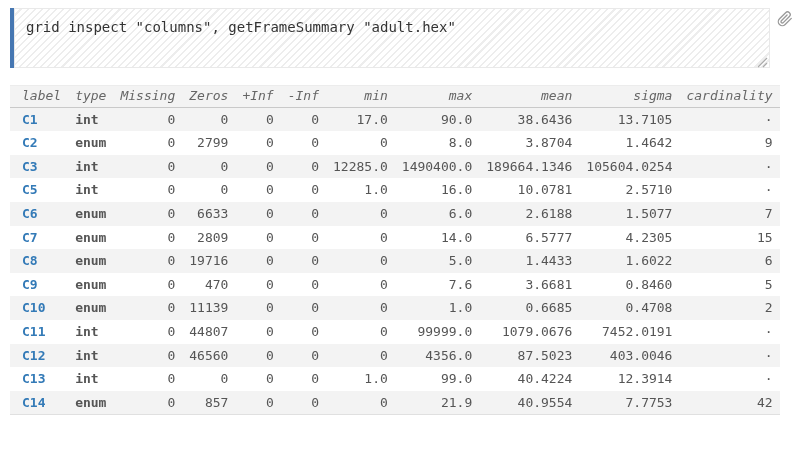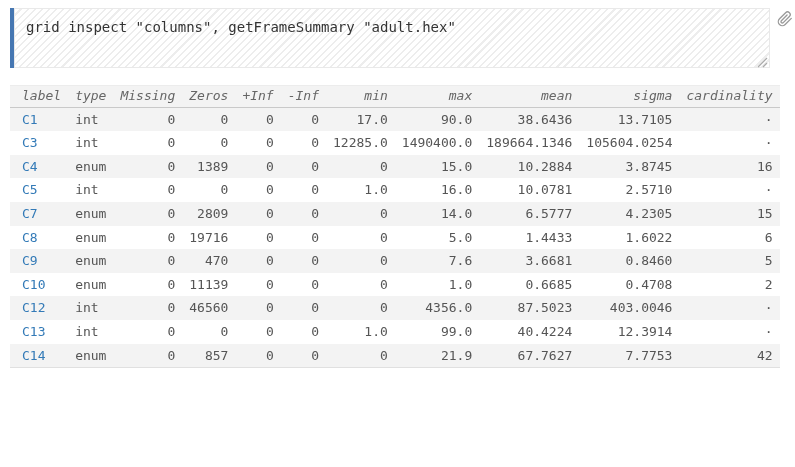--- a/index.html
+++ b/index.html
@@ -38,21 +38,21 @@
     border-bottom:1px solid #e0e0e0;
   }
   table.summary th {
     font-style:italic; font-weight:normal; color:#666;
     background:#f3f3f3; border-bottom:1px solid #c9c9c9;
     padding:2px 7px 3px 7px; white-space:nowrap;
   }
   table.summary td { padding:4px 7px; white-space:nowrap; }
   table.summary tbody tr:nth-child(odd) td { background:#f3f3f3; }
   table.summary th:first-child, table.summary td:first-child { padding-left:12px; }
-  .al { text-align:left; }
+  .al { text-align:left;font-weight:bold; }
   .ar { text-align:right; }
   a.col-link { color:#337ab7; text-decoration:none; }
 </style>
 </head>
 <body>
 
 <div class="page">
 
   <div class="cell-row">
     <div class="cell-bar"></div>
@@ -95,59 +95,72 @@
           <td class="ar">0</td>
           <td class="ar">0</td>
           <td class="ar">0</td>
           <td class="ar">17.0</td>
           <td class="ar">90.0</td>
           <td class="ar">38.6436</td>
           <td class="ar">13.7105</td>
           <td class="ar">·</td>
         </tr>
         <tr>
+          <td class="al"><a href="#" class="col-link">C2</a></td>
+          <td class="al">enum</td>
+          <td class="ar">0</td>
+          <td class="ar">2799</td>
+          <td class="ar">0</td>
+          <td class="ar">0</td>
+          <td class="ar">0</td>
+          <td class="ar">8.0</td>
+          <td class="ar">3.8704</td>
+          <td class="ar">1.4642</td>
+          <td class="ar">9</td>
+        </tr>
+        <tr>
           <td class="al"><a href="#" class="col-link">C3</a></td>
           <td class="al">int</td>
           <td class="ar">0</td>
           <td class="ar">0</td>
           <td class="ar">0</td>
           <td class="ar">0</td>
           <td class="ar">12285.0</td>
           <td class="ar">1490400.0</td>
           <td class="ar">189664.1346</td>
           <td class="ar">105604.0254</td>
           <td class="ar">·</td>
         </tr>
         <tr>
-          <td class="al"><a href="#" class="col-link">C4</a></td>
-          <td class="al">enum</td>
-          <td class="ar">0</td>
-          <td class="ar">1389</td>
-          <td class="ar">0</td>
-          <td class="ar">0</td>
-          <td class="ar">0</td>
-          <td class="ar">15.0</td>
-          <td class="ar">10.2884</td>
-          <td class="ar">3.8745</td>
-          <td class="ar">16</td>
-        </tr>
-        <tr>
           <td class="al"><a href="#" class="col-link">C5</a></td>
           <td class="al">int</td>
           <td class="ar">0</td>
           <td class="ar">0</td>
           <td class="ar">0</td>
           <td class="ar">0</td>
           <td class="ar">1.0</td>
           <td class="ar">16.0</td>
           <td class="ar">10.0781</td>
           <td class="ar">2.5710</td>
           <td class="ar">·</td>
         </tr>
         <tr>
+          <td class="al"><a href="#" class="col-link">C6</a></td>
+          <td class="al">enum</td>
+          <td class="ar">0</td>
+          <td class="ar">6633</td>
+          <td class="ar">0</td>
+          <td class="ar">0</td>
+          <td class="ar">0</td>
+          <td class="ar">6.0</td>
+          <td class="ar">2.6188</td>
+          <td class="ar">1.5077</td>
+          <td class="ar">7</td>
+        </tr>
+        <tr>
           <td class="al"><a href="#" class="col-link">C7</a></td>
           <td class="al">enum</td>
           <td class="ar">0</td>
           <td class="ar">2809</td>
           <td class="ar">0</td>
           <td class="ar">0</td>
           <td class="ar">0</td>
           <td class="ar">14.0</td>
           <td class="ar">6.5777</td>
           <td class="ar">4.2305</td>
@@ -186,20 +199,33 @@
           <td class="ar">11139</td>
           <td class="ar">0</td>
           <td class="ar">0</td>
           <td class="ar">0</td>
           <td class="ar">1.0</td>
           <td class="ar">0.6685</td>
           <td class="ar">0.4708</td>
           <td class="ar">2</td>
         </tr>
         <tr>
+          <td class="al"><a href="#" class="col-link">C11</a></td>
+          <td class="al">int</td>
+          <td class="ar">0</td>
+          <td class="ar">44807</td>
+          <td class="ar">0</td>
+          <td class="ar">0</td>
+          <td class="ar">0</td>
+          <td class="ar">99999.0</td>
+          <td class="ar">1079.0676</td>
+          <td class="ar">7452.0191</td>
+          <td class="ar">·</td>
+        </tr>
+        <tr>
           <td class="al"><a href="#" class="col-link">C12</a></td>
           <td class="al">int</td>
           <td class="ar">0</td>
           <td class="ar">46560</td>
           <td class="ar">0</td>
           <td class="ar">0</td>
           <td class="ar">0</td>
           <td class="ar">4356.0</td>
           <td class="ar">87.5023</td>
           <td class="ar">403.0046</td>
@@ -220,20 +246,20 @@
         </tr>
         <tr>
           <td class="al"><a href="#" class="col-link">C14</a></td>
           <td class="al">enum</td>
           <td class="ar">0</td>
           <td class="ar">857</td>
           <td class="ar">0</td>
           <td class="ar">0</td>
           <td class="ar">0</td>
           <td class="ar">21.9</td>
-          <td class="ar">67.7627</td>
+          <td class="ar">40.9554</td>
           <td class="ar">7.7753</td>
           <td class="ar">42</td>
         </tr>
       </tbody>
   </table>
 
 </div>
 
 </body></html>

